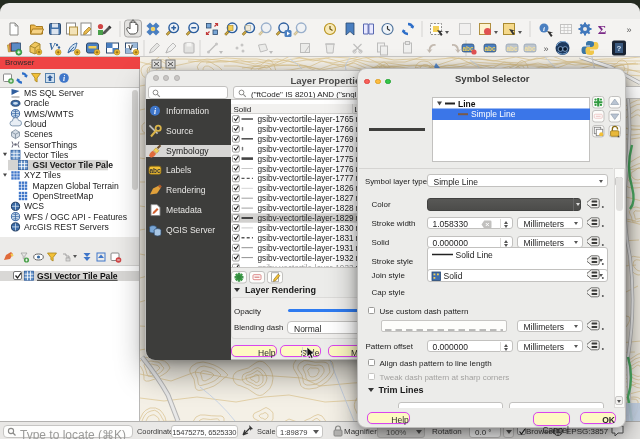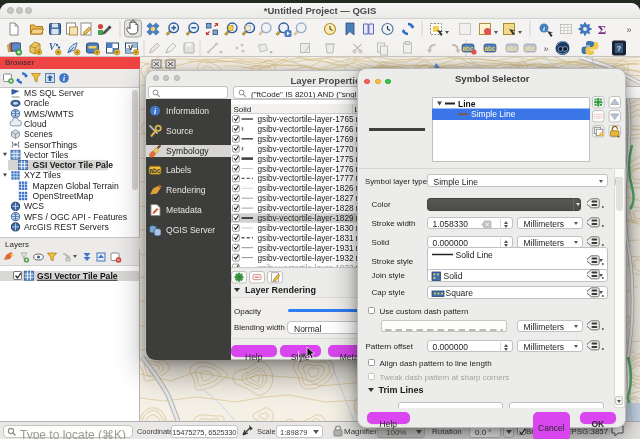--- a/index.html
+++ b/index.html
@@ -5,35 +5,29 @@
 #win{position:absolute;left:0;top:3px;width:640px;height:436px;background:#ececea;border-radius:9px 9px 0 0;overflow:hidden}
 #titlebar{position:absolute;left:0;top:0;width:640px;height:16px;background:linear-gradient(#f5f5f4,#e9e9e8);border-bottom:1px solid #d2d2d0}
 .tl{position:absolute;top:3.5px;width:7px;height:7px;border-radius:50%;background:#c9c7c5;border:.5px solid #b5b3b1}
 #title{position:absolute;top:2px;left:0;width:100%;text-align:center;font-size:9.5px;font-weight:bold;color:#4a4a4a}
 #tb{position:absolute;left:0;top:16px;width:640px;height:38px;background:#f4f3f1;border-bottom:1px solid #c9c8c6}
 #panelL{position:absolute;left:0;top:54px;width:140px;height:364px;background:#ecebe9;border-right:1px solid #b9b8b6}
 #statusbar{position:absolute;left:0;top:418px;width:640px;height:18px;background:#e9e8e6;border-top:1px solid #b3b2b0;font-size:8px;color:#3a3a3a}
 #canvas{position:absolute;left:140px;top:54px;width:500px;height:364px;overflow:hidden}
 .dlg{position:absolute;background:#ececea;border-radius:9px;box-shadow:0 14px 30px rgba(0,0,0,.38),0 2px 10px rgba(0,0,0,.25);border:1px solid #bdbcba}
 .dtl{position:absolute;width:5.8px;height:5.8px;border-radius:50%}
-.btn{position:absolute;background:#d946ef;border:5px solid #d946ef;border-radius:5px;text-align:center;color:#2a2a2a;box-shadow:0 .5px 1px rgba(0,0,0,.08)}
+.btn{position:absolute;background:#fef9c3;border:1px solid #d946ef;border-radius:5px;text-align:right;color:#2a2a2a;box-shadow:0 .5px 1px rgba(0,0,0,.08)}
 .combo{position:absolute;background:#fff;border:1px solid #c2c1bf;border-radius:4px;color:#1c1c1c}
 .combo>span{top:1.5px!important}
 .carr{position:absolute;right:4px;top:50%;margin-top:-1.2px;width:0;height:0;border-left:2.6px solid transparent;border-right:2.6px solid transparent;border-top:3.6px solid #555}
 .lbl{position:absolute;font-size:8px;color:#1c1c1c;white-space:nowrap}
 .cb{position:absolute;width:7px;height:7px;background:#fff;border:1px solid #9b9a98;border-radius:1.5px}
 </style></head>
 <body>
 <div id="win">
-  <div id="titlebar">
-    <div class="tl" style="left:7px"></div>
-      <div class="tl" style="left:16px"></div>
-      <div class="tl" style="left:25px"></div>
-    <div id="title">*Untitled Project — QGIS</div>
-  </div>
   <div id="tb">
       <svg width="640" height="38" style="position:absolute;left:0;top:0">
         <g transform="translate(14,10)">
           <path d="M-4-6h5l3 3v9h-8z" fill="#fff" stroke="#8a8a88" stroke-width="1"></path>
           <path d="M1-6l3 3h-3z" fill="#d8d8d6" stroke="#8a8a88" stroke-width=".8"></path>
         </g>
         <g transform="translate(36.5,10)">
           <path d="M-6-4h4l1.5 1.5H6v7.5h-12z" fill="#edb84e" stroke="#a97c1f" stroke-width="1"></path>
           <path d="M-6 5l2-5h11l-2 5z" fill="#f6d386" stroke="#a97c1f" stroke-width="1"></path>
         </g>
@@ -743,23 +737,20 @@
           <text x="24" y="131.6" font-size="8.6" fill="#1a1a1a" font-weight="normal">WFS / OGC API - Features</text>
           <g transform="translate(15.5,138.9)">
             <circle r="4.1" fill="#3b6aa5"></circle>
             <path d="M-4.1 0h8.2M0-4.1v8.2" stroke="#cfe0f0" fill="none" stroke-width=".8"></path>
             <circle r="4.1" fill="none" stroke="#1e3a5f"></circle>
           </g>
           <text x="24" y="141.9" font-size="8.6" fill="#1a1a1a" font-weight="normal">ArcGIS REST Servers</text>
         </svg>
         <div style="position:absolute;right:1px;top:2px;width:6px;height:100px;background:#d8d7d5;border-radius:3px"></div>
       </div>
-      <div style="position:absolute;left:0;top:180px;width:140px;height:12px;background:#ecebe9;border-top:1px solid #c8c7c5">
-        <span style="position:absolute;left:5px;top:2px;font-size:8px;color:#2c2c2c">Layers</span>
-      </div>
       <svg width="140" height="16" style="position:absolute;left:0;top:192px">
         <g transform="translate(8,8)">
           <path d="M-4 3l2-5 5-3 2 2-3 5z" fill="#e06a3a"></path>
           <path d="M3-3l2 2" stroke="#f3cf56" stroke-width="2"></path>
         </g>
         <g transform="translate(24,8)">
           <path d="M-3-4h6l-2.2 3v3.5l-1.6-1v-2.5z" fill="#e8e8e6" stroke="#999" stroke-width=".7"></path>
           <circle cx="2.5" cy="3" r="2.6" fill="#4aa04a"></circle>
           <path d="M1.2 3h2.6M2.5 1.7v2.6" stroke="#fff" stroke-width=".8"></path>
         </g>
@@ -1009,21 +1000,21 @@
       </g>
       <g transform="translate(44,6.2)">
         <path d="M-3.5-4.5h7v9h-7z" fill="#fff" stroke="#999" stroke-width=".8"></path>
         <path d="M-1 2l4-5 1.8 1.4-4 5-2.3.8z" fill="#f2c037" stroke="#8a6a10" stroke-width=".6"></path>
       </g>
     </svg>
     <div style="position:absolute;left:88.5px;top:213.5px;font-size:9px;font-weight:bold;color:#1a1a1a"><span style="display:inline-block;width:0;height:0;border-top:4.5px solid #333;border-left:3.5px solid transparent;border-right:3.5px solid transparent;vertical-align:1px;margin-right:5px"></span>Layer Rendering</div>
     <div style="position:absolute;left:85px;top:226px;width:392px;height:42px;background:#f0efed;border:1px solid #dcdbd9;border-radius:3px"></div>
     <span class="lbl" style="left:88.5px;top:235.5px">Opacity</span>
     <div style="position:absolute;left:142.5px;top:238px;width:334px;height:3px;background:#2f7bf0;border-radius:2px"></div>
-    <span class="lbl" style="left:88.5px;top:251.5px;font-size:7.8px">Blending width</span>
+    <span class="lbl" style="left:88.5px;top:251.5px;font-size:7.8px">Blending dash</span>
     <div class="combo" style="left:141.5px;top:250px;width:335px;height:12.5px">
       <span style="position:absolute;left:6px;top:2px;font-size:8.5px">Normal</span>
     </div>
     <div class="btn" style="left:85.5px;top:273.5px;width:45.5px;height:12.5px;font-size:8.5px;padding-top:2px">Help</div>
     <div class="btn" style="left:134.5px;top:273.5px;width:40.5px;height:12.5px;font-size:8.5px;padding-top:2px">Style<i style="position:absolute;right:10px;top:4.5px;border-left:3px solid transparent;border-right:3px solid transparent;border-top:4px solid #555"></i><i style="position:absolute;right:17px;top:1px;width:1px;height:10px;background:#d5d4d2"></i></div>
     <div class="btn" style="left:182px;top:273.5px;width:60px;height:12.5px;font-size:8.5px;padding-top:2px">Metadata</div>
     <svg width="10" height="13" style="position:absolute;left:160px;top:276px">
       <path d="M1 0v10l2.6-2.2 1.7 3.6 1.8-.9-1.7-3.5 3-.4z" fill="#111" stroke="#fff" stroke-width=".7"></path>
     </svg>
   </div>
@@ -1137,30 +1128,20 @@
       <svg width="11" height="11" style="position:absolute;left:3px;top:1.5px">
         <rect x="1" y="1" width="8.5" height="8.5" fill="#3f6faf" stroke="#23456f" stroke-width=".8"></rect>
         <rect x="2.5" y="2.5" width="1.8" height="1.8" fill="#f3cf56"></rect>
         <rect x="6" y="2.5" width="1.8" height="1.8" fill="#f3cf56"></rect>
         <rect x="2.5" y="6" width="1.8" height="1.8" fill="#f3cf56"></rect>
       </svg>
       <span style="position:absolute;left:16px;top:2.2px;font-size:8.5px">Solid</span>
       <i class="carr"></i>
     </div>
     <span class="lbl" style="left:14px;top:219px">Cap style</span>
-    <div class="combo" style="left:69px;top:216.9px;width:181px;height:13px;border-radius:3px">
-      <svg width="14" height="11" style="position:absolute;left:3px;top:1.5px">
-        <rect x="1" y="3" width="12" height="5.5" fill="#3f6faf" stroke="#23456f" stroke-width=".8"></rect>
-        <rect x="3" y="4.6" width="1.8" height="1.8" fill="#f3cf56"></rect>
-        <rect x="6.5" y="4.6" width="1.8" height="1.8" fill="#f3cf56"></rect>
-        <rect x="10" y="4.6" width="1.8" height="1.8" fill="#f3cf56"></rect>
-      </svg>
-      <span style="position:absolute;left:18px;top:2.2px;font-size:8.5px">Square</span>
-      <i class="carr"></i>
-    </div>
     <div class="cb" style="left:10px;top:237.5px"></div>
     <span class="lbl" style="left:22px;top:237.5px">Use custom dash pattern</span>
     <div style="position:absolute;left:23px;top:251px;width:126px;height:12px;background:#fdfdfb;border:1px solid #c6c5c3;border-radius:2px"><svg width="124" height="10">
         <line x1="3" y1="5" x2="121" y2="5" stroke="#777" stroke-width="1" stroke-dasharray="6.5 4"></line>
       </svg></div>
     <div class="combo" style="left:159px;top:250.8px;width:66.5px;height:12.5px;border-radius:3px">
       <span style="position:absolute;left:6px;top:2px;font-size:8.5px">Millimeters</span>
       <i class="carr"></i>
     </div>
     <span class="lbl" style="left:8px;top:273px">Pattern offset</span>
@@ -1233,14 +1214,14 @@
     </svg>
     <svg width="20" height="12" style="position:absolute;left:229.5px;top:270.8px">
       <g transform="translate(0,0)">
         <path d="M4.2 .8h6.3a1.7 1.7 0 0 1 1.7 1.7v5.6a1.7 1.7 0 0 1-1.7 1.7H4.2L1 7.1a1.9 1.9 0 0 1 0-3.6z" fill="#f2f1ef" stroke="#6e6e6c" stroke-width="1"></path>
         <rect x="4.6" y="2.6" width="5.6" height="2" rx=".5" fill="#3a3a38"></rect>
         <rect x="4.6" y="6" width="5.6" height="2" rx=".5" fill="#3a3a38"></rect>
         <circle cx="15.8" cy="9" r="1" fill="#555"></circle>
       </g>
     </svg>
     <div class="btn" style="left:9.3px;top:342.5px;width:43px;height:12.5px;font-size:8.5px;padding-top:2px">Help</div>
-    <div class="btn" style="left:175.2px;top:342.5px;width:37.2px;height:29px;font-size:8.5px;padding-top:6px">Cancel</div>
+    <div class="btn" style="left:175.2px;top:342.5px;width:37.2px;height:14px;font-size:8.5px;padding-top:12px">Cancel</div>
     <div class="btn" style="left:222.3px;top:342.5px;width:36.1px;height:12.5px;font-size:8.5px;padding-top:2px;font-weight:bold">OK</div>
   </div>
 </body></html>

